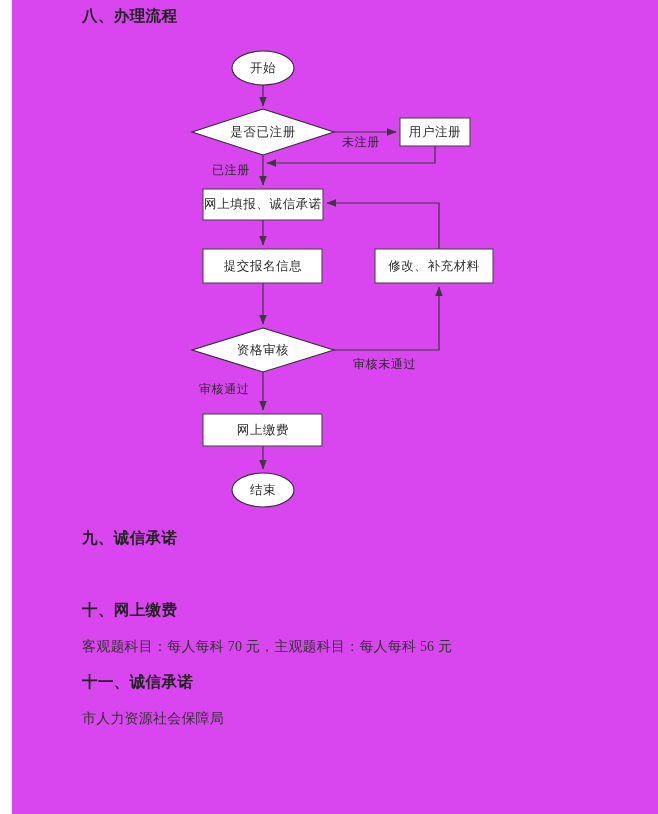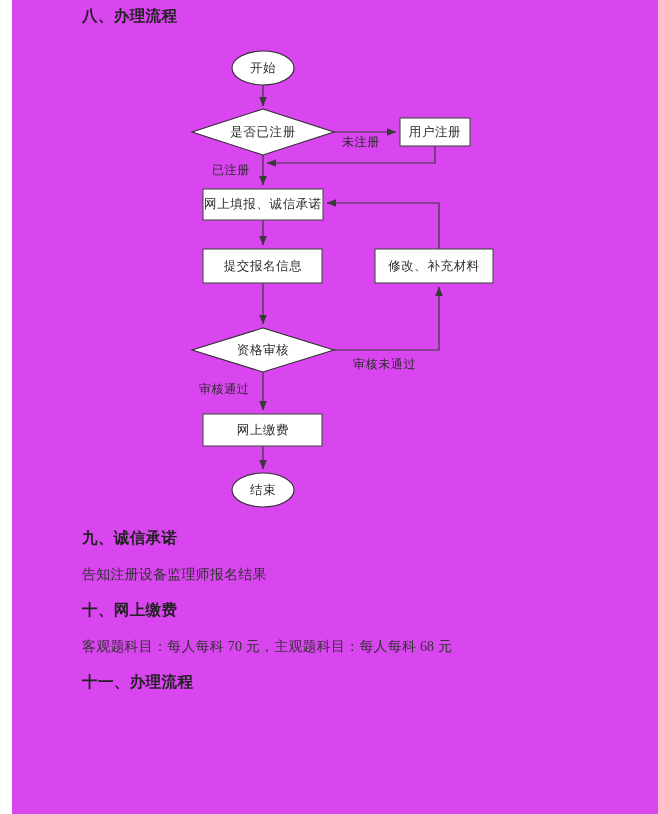--- a/index.html
+++ b/index.html
@@ -148,20 +148,20 @@
 
       <text class="edge-label" x="200" y="136">已注册</text>
 
       <text class="edge-label" x="341" y="330">审核未通过</text>
 
       <text class="edge-label" x="187" y="355">审核通过</text>
     </svg>
   </div>
 
   <h2 class="section-heading" style="left:70px; top:528px;">九、诚信承诺</h2>
-  <p class="body-text" style="left:70px; top:566px;">告知注册设备监理师报名结果</p>
 
   <h2 class="section-heading" style="left:70px; top:600px;">十、网上缴费</h2>
-  <p class="body-text" style="left:70px; top:638px;">客观题科目：每人每科 70 元，主观题科目：每人每科 68 元</p>
+  <p class="body-text" style="left:70px; top:638px;">客观题科目：每人每科 70 元，主观题科目：每人每科 56 元</p>
 
-  <h2 class="section-heading" style="left:70px; top:672px;">十一、办理流程</h2>
+  <h2 class="section-heading" style="left:70px; top:672px;">十一、诚信承诺</h2>
+  <p class="body-text" style="left:70px; top:710px;">市人力资源社会保障局</p>
 
 </div>
 
 </body></html>

